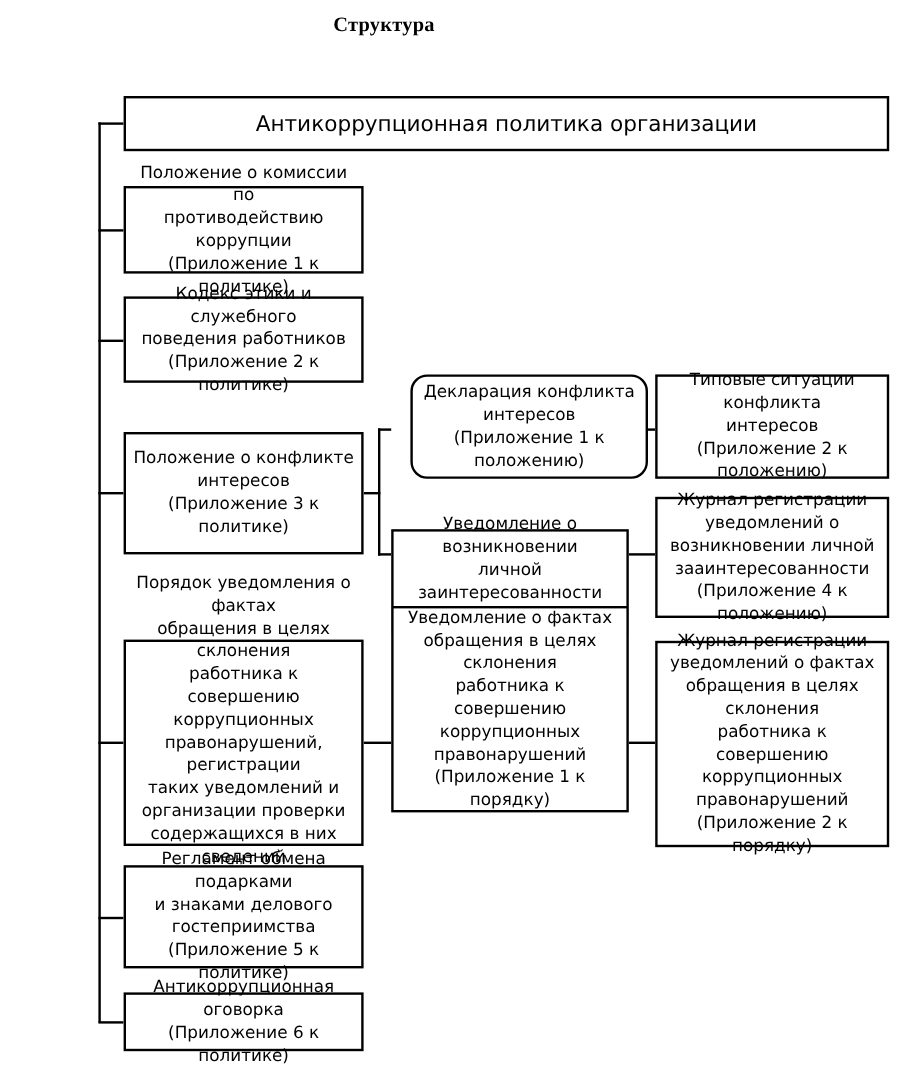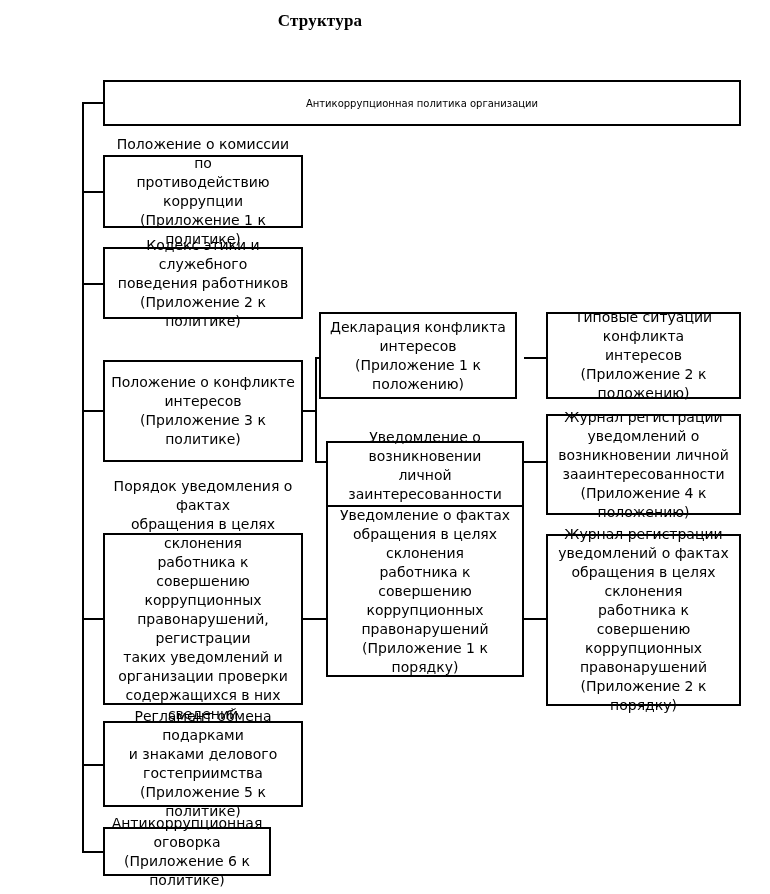--- a/index.html
+++ b/index.html
@@ -44,21 +44,21 @@
     align-items: center;
     justify-content: center;
     text-align: center;
     font-size: 14px;
     line-height: 19px;
     padding: 3px 6px;
     white-space: pre-line;
     z-index: 2;
   }
   .node.root {
-    font-size: 10px;
+    font-size: 18px;
     border-width: 2px;
   }
   .connector {
     position: absolute;
     background: #000000;
     z-index: 1;
   }
 </style>
 </head>
 <body>
@@ -124,26 +124,26 @@
 (Приложение 3 к политике)</span>
   </div>
 
   <div class="node" style="left:103px; top:721px; width:200px; height:86px;">
     <span>Регламент обмена подарками
 и знаками делового
 гостеприимства
 (Приложение 5 к политике)</span>
   </div>
 
-  <div class="node" style="left:103px; top:827px; width:168px; height:49px;">
+  <div class="node" style="left:103px; top:827px; width:200px; height:49px;">
     <span>Антикоррупционная оговорка
 (Приложение 6 к политике)</span>
   </div>
 
-  <div class="node" style="left:319px; top:312px; width:198px; height:87px;">
+  <div class="node" style="left:342px; top:312px; width:198px; height:87px;border-radius:14px;">
     <span>Декларация конфликта
 интересов
 (Приложение 1 к положению)</span>
   </div>
 
   <div class="node" style="left:326px; top:441px; width:198px; height:87px;">
     <span>Уведомление о возникновении
 личной заинтересованности
 (Приложение 3 к положению)</span>
   </div>

